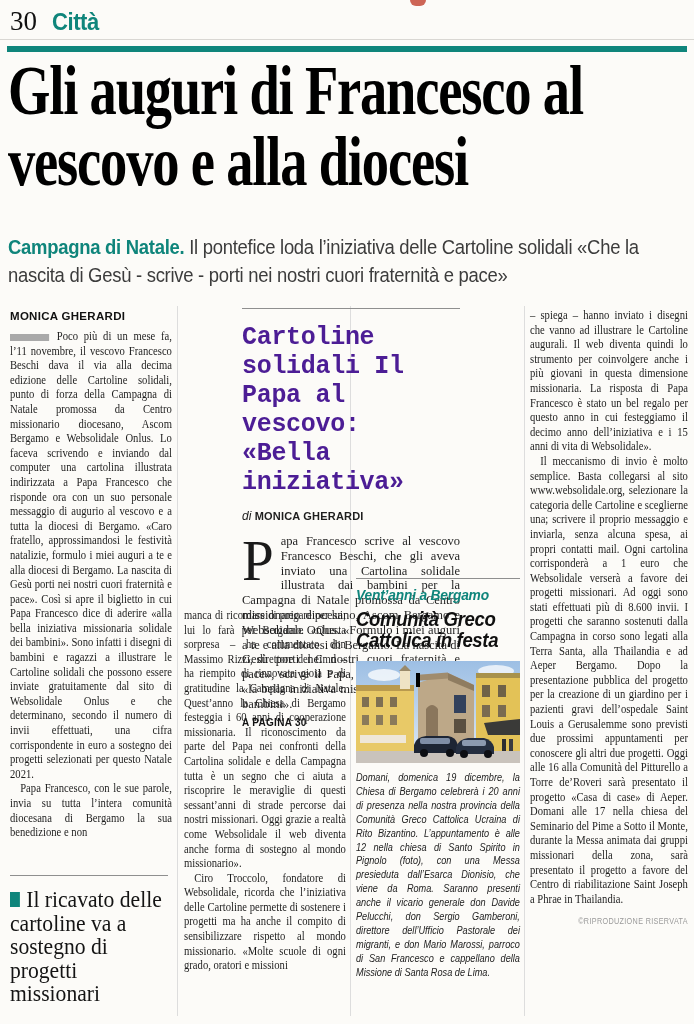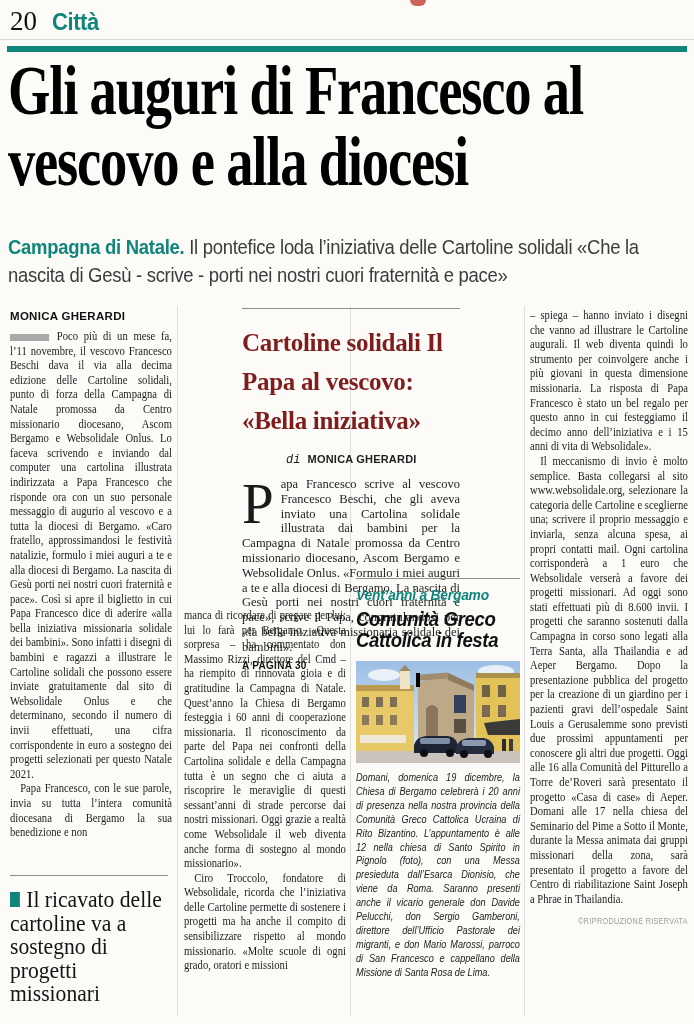--- a/index.html
+++ b/index.html
@@ -47,24 +47,24 @@
   
   .pq-rule { position:absolute; left:10px; top:875px; width:158px; height:1px; background:#8f8f8f; }
   .pull-quote { position:absolute; left:10px; top:888px; width:180px;
     font-family:"Liberation Serif", serif; font-size:24px; line-height:23.5px;
     color:#141414; transform:scaleX(.9); transform-origin:0 0; }
   .pq-square { display:inline-block; width:11px; height:15px; background:#0f857b;
     margin-right:7px; }
   
   .inset { position:absolute; left:242px; top:308px; width:218px; }
   .inset-rule { width:218px; height:1px; background:#8f8f8f; margin-bottom:14px; }
-  .inset-title { font-family:Liberation Serif, serif; font-size:25px; line-height:39px;
-    color:#7f1d1d; letter-spacing:-0.3px; margin-bottom:12px; }
+  .inset-title { font-family:Liberation Mono, monospace; font-size:25px; line-height:29px;
+    color:#4c1d95; letter-spacing:-0.3px; margin-bottom:12px; }
   .inset-byline { font-size:12px; margin-bottom:10px; }
-  .inset-byline .di { font-style:italic; font-family:Liberation Mono, monospace; color:#222;margin-left:44px; }
+  .inset-byline .di { font-style:italic; font-family:Liberation Sans, sans-serif; color:#222; }
   .inset-byline .name { font-family:"Liberation Sans", sans-serif; font-weight:bold;
     font-size:11px; letter-spacing:.2px; }
   .inset-body { font-size:12.5px; line-height:14.8px; text-align:justify; hyphens:auto; }
   .drop-cap { float:left; font-size:57px; line-height:47px; padding:3px 7px 0 0;
     font-family:"Liberation Serif", serif; color:#1a1a1a; }
   .page-ref { font-family:"Liberation Sans", sans-serif; font-weight:bold;
     font-size:10px; letter-spacing:.3px; margin-top:4px; color:#111; }
   
   .side { position:absolute; left:356px; top:578px; width:164px;font-style:italic; }
   .side-rule { width:164px; height:1px; background:#8f8f8f; margin-bottom:8px; }
@@ -78,21 +78,21 @@
   .side-body-wrap { width:120%; transform:scaleX(.833); transform-origin:0 0; }
   .side-body { font-family:"Liberation Sans", sans-serif; font-size:11px;
     line-height:13.9px; text-align:justify; hyphens:auto; color:#222; }
 </style>
 </head>
 <body>
 
 <div class="page">
 
   <div class="mast-mark"></div>
-  <div class="folio">20</div>
+  <div class="folio">30</div>
   <div class="section">Città</div>
   <div class="hairline-top"></div>
   <div class="teal-bar"></div>
 
   <h1 class="headline">Gli auguri di Francesco al vescovo e alla diocesi</h1>
 
   <p class="subhead"><span class="kicker">Campagna di Natale.</span><span> Il pontefice loda l’iniziativa delle Cartoline solidali «Che la nascita di Gesù - scrive - porti nei nostri cuori fraternità e pace»</span></p>
 
   <div class="divider" style="left:177px;"></div>
   <div class="divider" style="left:350px;"></div>

